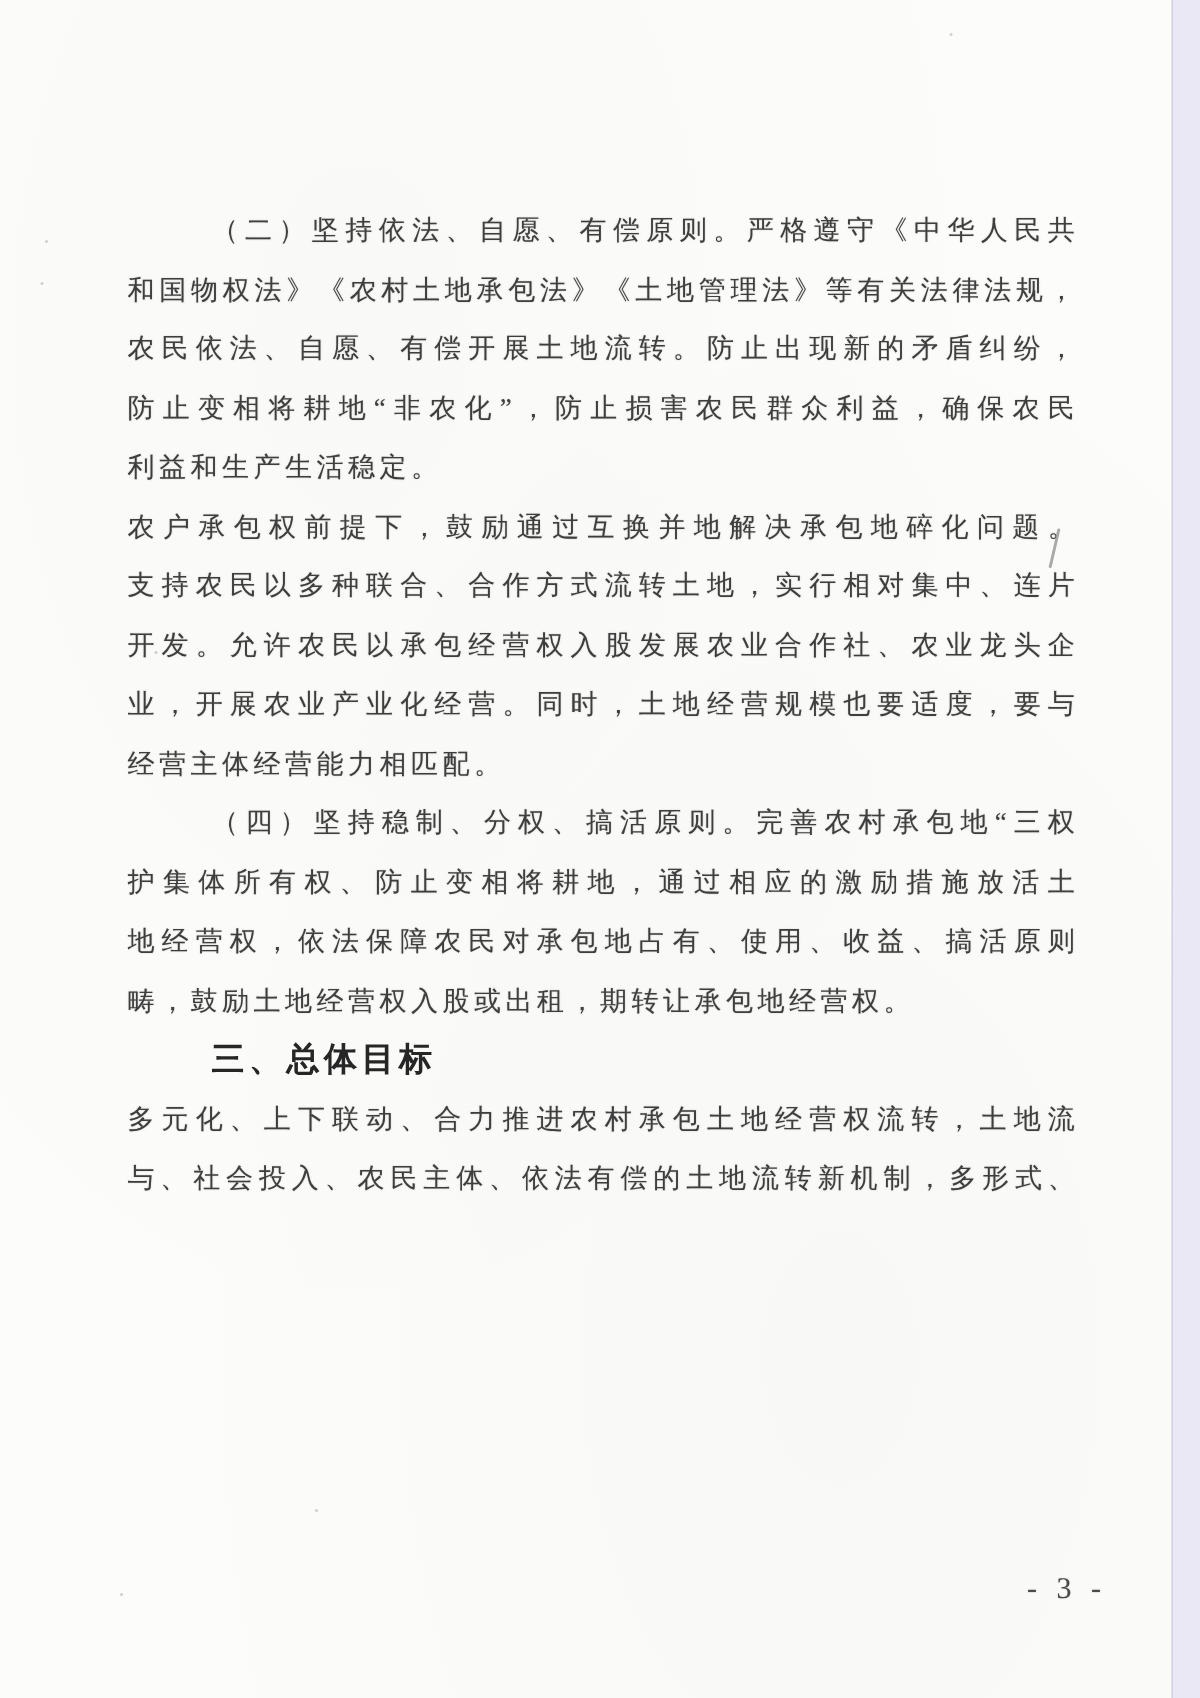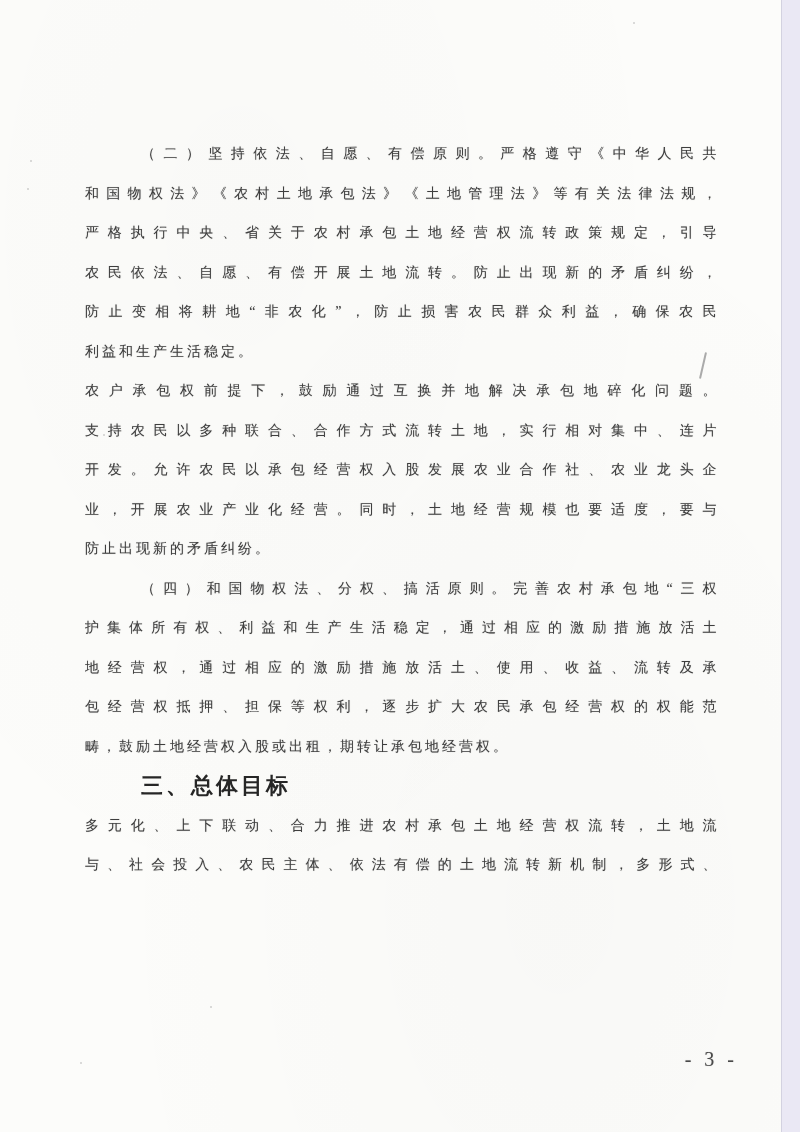--- a/index.html
+++ b/index.html
@@ -37,21 +37,21 @@
   }
   .text-block {
     position: absolute;
     left: 85px;
     top: 134px;
     width: 632px;
   }
   .line {
     height: 39.5px;
     line-height: 39.5px;
-    font-size: 14px;
+    font-size: 18px;
     color: #3e3e3e;
     text-shadow: 0 0 1px rgba(70,70,70,0.35);
     text-align: justify;
     text-align-last: justify;
     text-justify: inter-character;
     overflow: hidden;
     letter-spacing: 0.5px;
   }
   .line.first {
     padding-left: 56px;
@@ -105,33 +105,31 @@
 </style>
 </head>
 <body>
 
 <div class="page">
 
   <div class="text-block">
 
   <div class="line first">（二）坚持依法、自愿、有偿原则。严格遵守《中华人民共</div>
       <div class="line mid">和国物权法》《农村土地承包法》《土地管理法》等有关法律法规，</div>
-      <div class="line mid">严格执行中央、省关于农村承包土地经营权流转政策规定，引导</div>
       <div class="line mid">农民依法、自愿、有偿开展土地流转。防止出现新的矛盾纠纷，</div>
       <div class="line mid">防止变相将耕地“非农化”，防止损害农民群众利益，确保农民</div>
       <div class="line last">利益和生产生活稳定。</div>
       <div class="line mid">农户承包权前提下，鼓励通过互换并地解决承包地碎化问题。</div>
       <div class="line mid">支持农民以多种联合、合作方式流转土地，实行相对集中、连片</div>
       <div class="line mid">开发。允许农民以承包经营权入股发展农业合作社、农业龙头企</div>
       <div class="line mid">业，开展农业产业化经营。同时，土地经营规模也要适度，要与</div>
-      <div class="line last">防止出现新的矛盾纠纷。</div>
-      <div class="line first">（四）和国物权法、分权、搞活原则。完善农村承包地“三权</div>
-      <div class="line mid">护集体所有权、利益和生产生活稳定，通过相应的激励措施放活土</div>
-      <div class="line mid">地经营权，通过相应的激励措施放活土、使用、收益、流转及承</div>
-      <div class="line mid">包经营权抵押、担保等权利，逐步扩大农民承包经营权的权能范</div>
+      <div class="line last">经营主体经营能力相匹配。</div>
+      <div class="line first">（四）坚持稳制、分权、搞活原则。完善农村承包地“三权</div>
+      <div class="line mid">护集体所有权、防止变相将耕地，通过相应的激励措施放活土</div>
+      <div class="line mid">地经营权，依法保障农民对承包地占有、使用、收益、搞活原则</div>
       <div class="line last">畴，鼓励土地经营权入股或出租，期转让承包地经营权。</div>
       <div class="line heading">三、总体目标</div>
       <div class="line mid">多元化、上下联动、合力推进农村承包土地经营权流转，土地流</div>
       <div class="line mid">与、社会投入、农民主体、依法有偿的土地流转新机制，多形式、</div>
     </div>
 
   <div class="page-number">- 3 -</div>
 
   <div class="pen-mark"></div>
 

